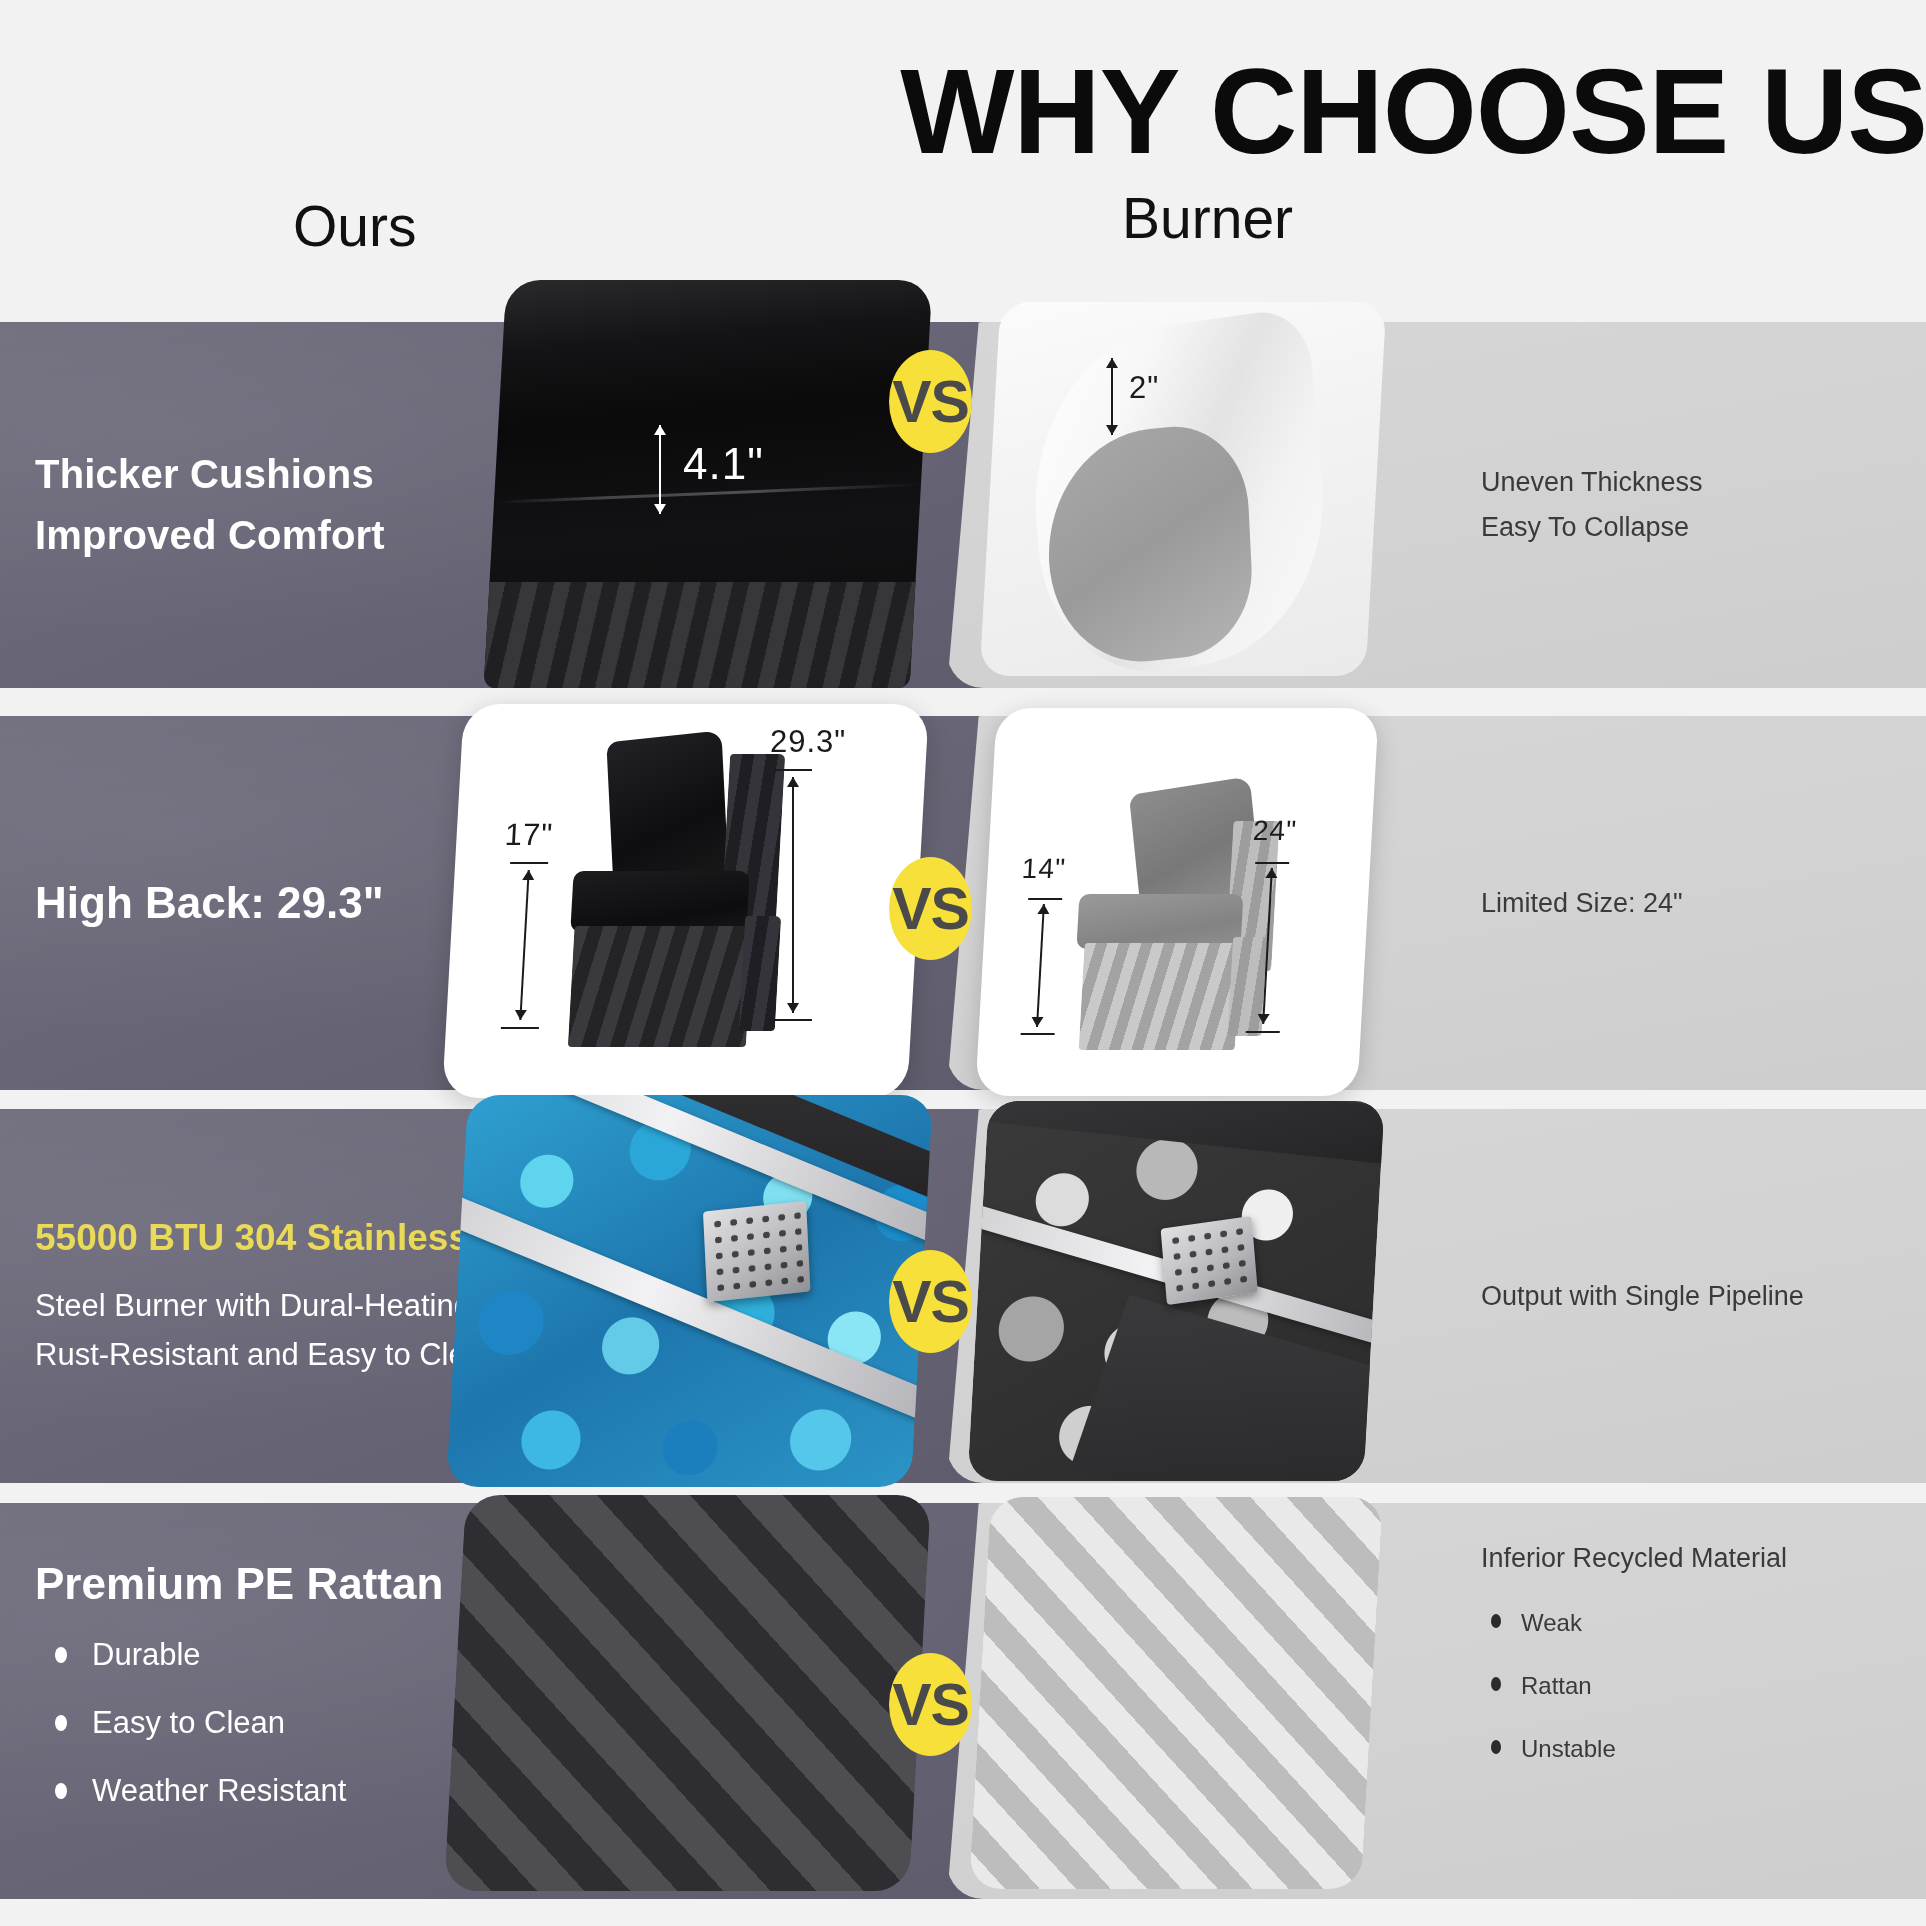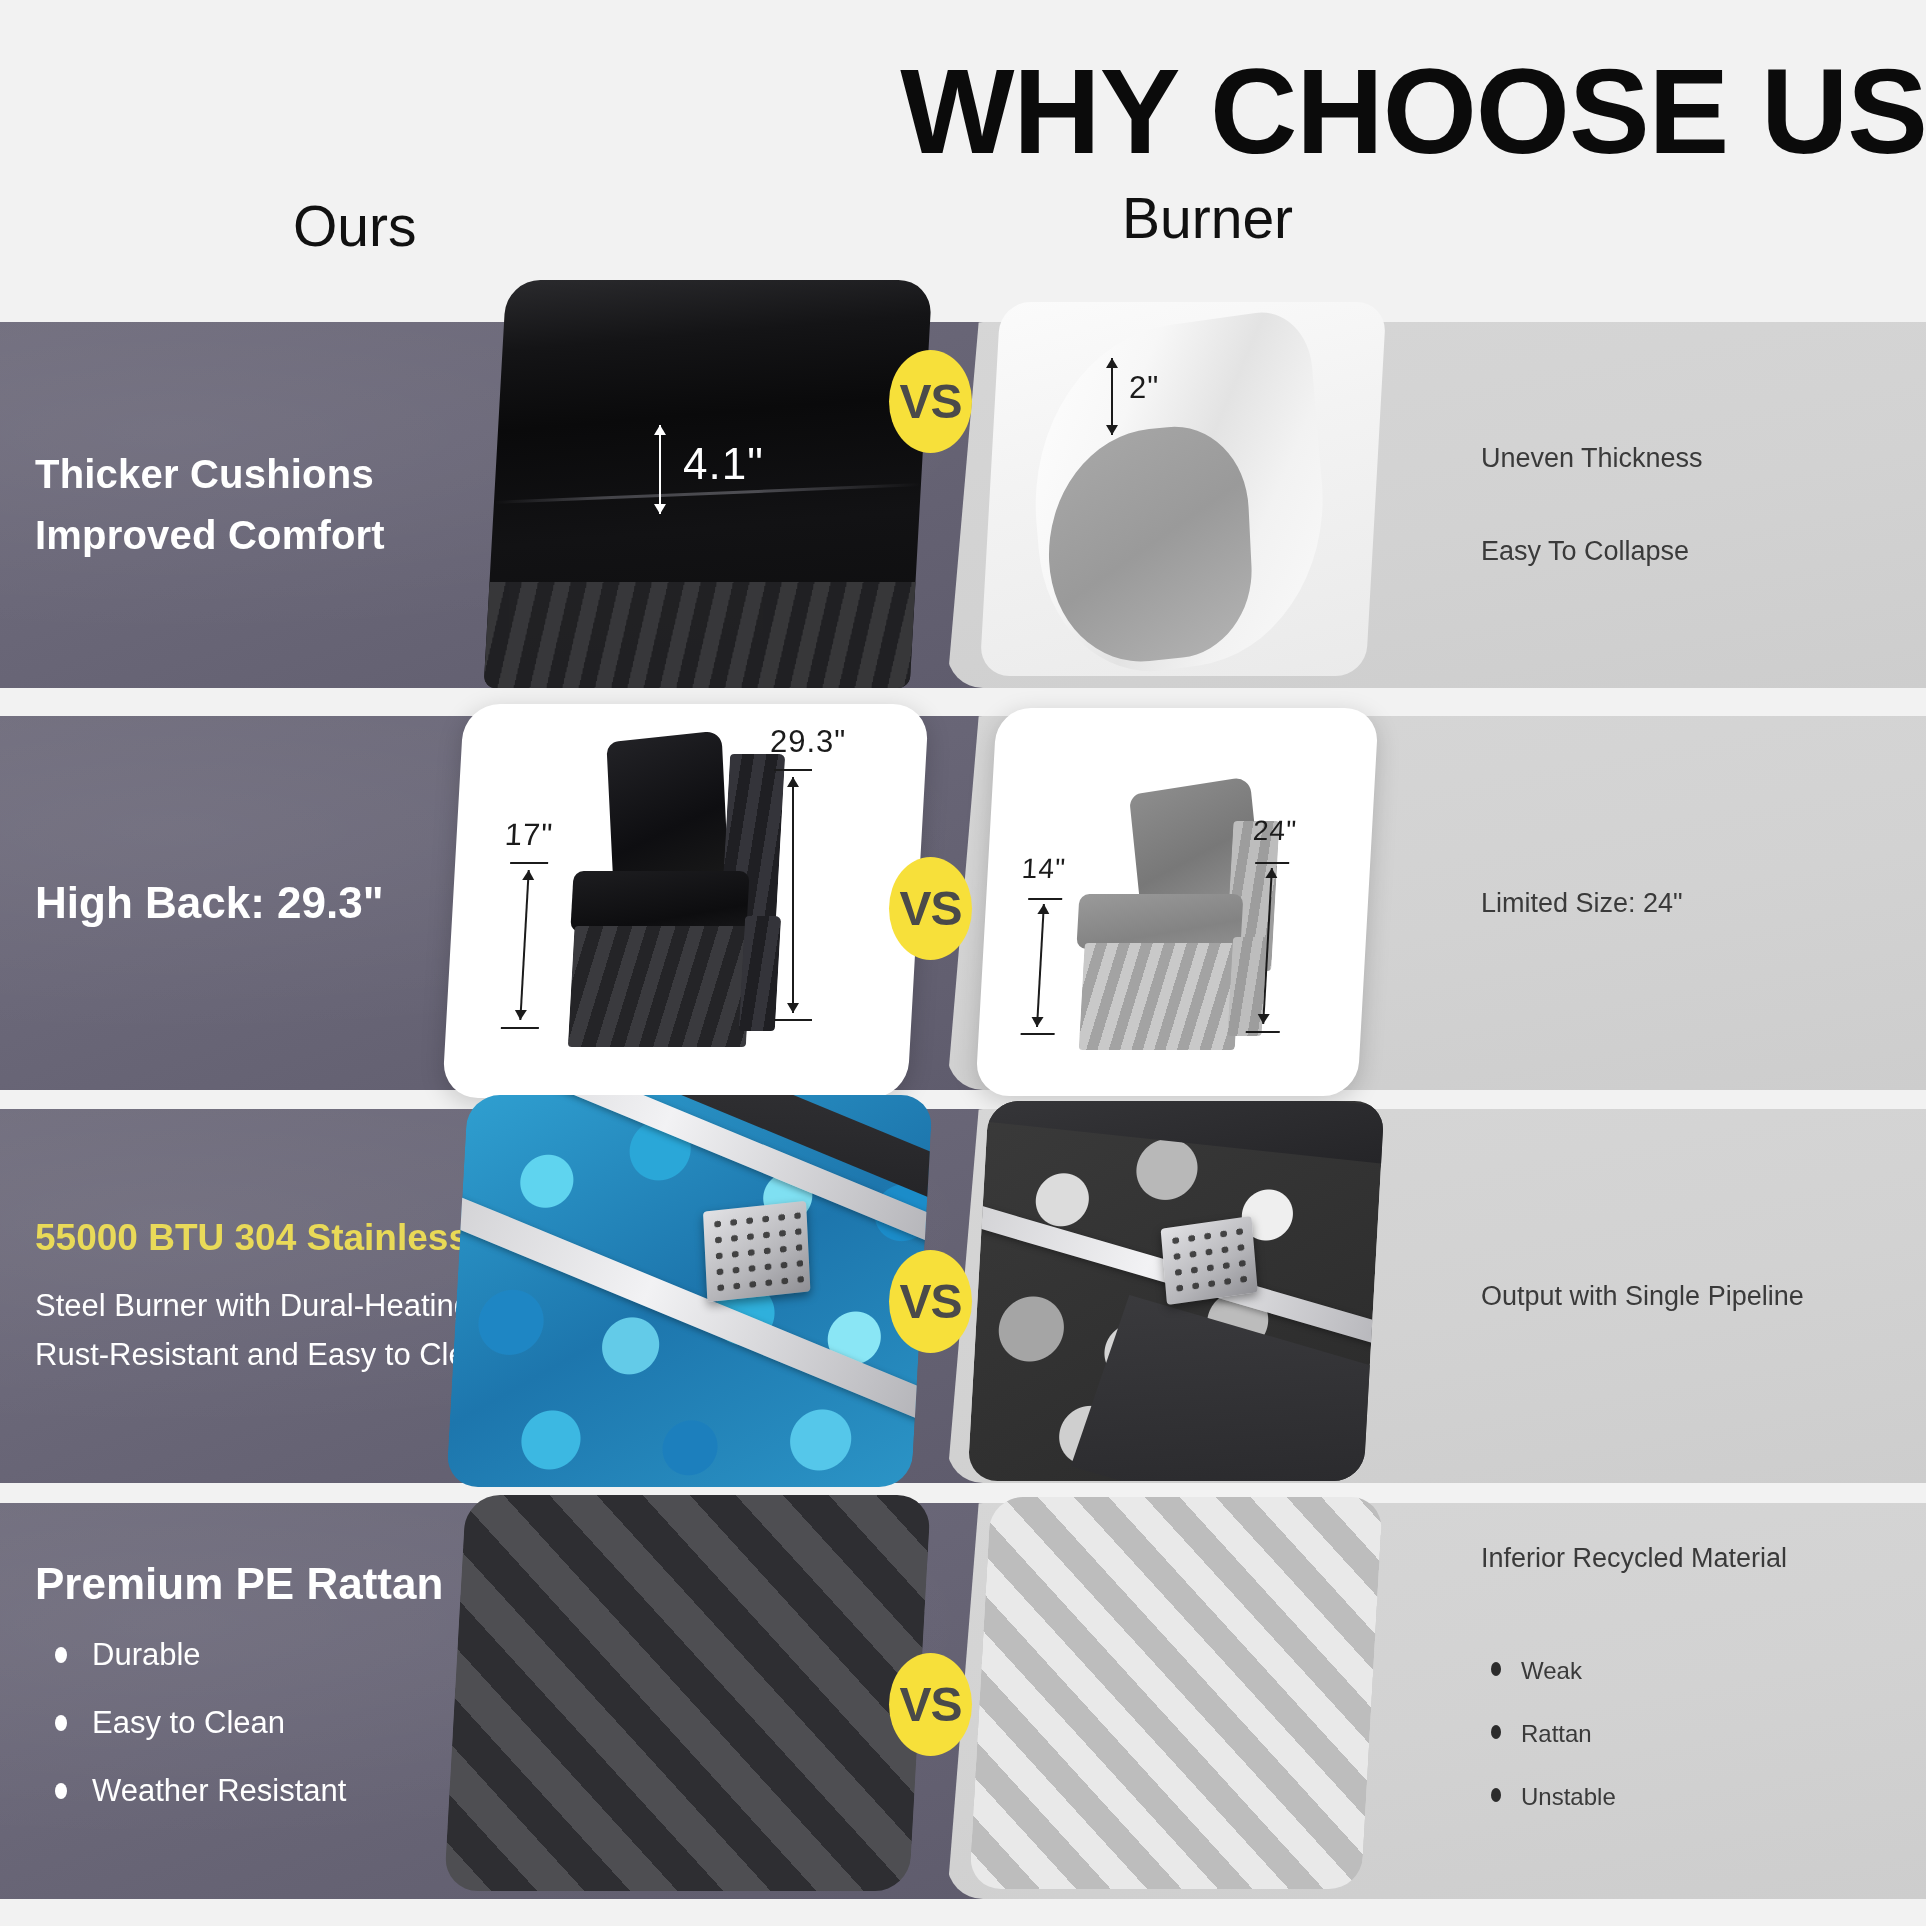--- a/index.html
+++ b/index.html
@@ -94,21 +94,21 @@
     content: ""; position: absolute; left: 20px; top: 8px;
     width: 12px; height: 16px; border-radius: 50%;
     background: #ffffff;
   }
 
   
   .others-text {
     position: absolute; right: 40px; top: 0; height: 100%;
     width: 416px;
     display: flex; flex-direction: column; justify-content: center;
-    color: #3c3c3c; text-align: left; gap: 48px;
+    color: #3c3c3c; text-align: left;
   }
   .others-text .line {
     font-size: 27px; font-weight: 400; line-height: 1.66; color: #3a3a3a;
   }
   .others-text.center-txt { justify-content: center; }
   .others-text.r4 { justify-content: flex-start; padding-top: 33px; }
   .bullets-dark { list-style: none; margin-top: 30px; }
   .bullets-dark li {
     font-size: 24px; color: #3a3a3a; line-height: 1;
     margin-bottom: 39px; position: relative; padding-left: 40px;
@@ -117,21 +117,21 @@
     content: ""; position: absolute; left: 10px; top: 3px;
     width: 10px; height: 14px; border-radius: 50%; background: #2b2b2b;
   }
 
   
   .vs-badge {
     position: absolute; width: 83px; height: 103px;
     border-radius: 50%;
     background: #f7e03a;
     display: flex; align-items: center; justify-content: center;
-    font-size: 48px; font-weight: 700; color: #4a4a4a;
+    font-size: 59px; font-weight: 700; color: #4a4a4a;
     letter-spacing: -1px; z-index: 40;
   }
 
   
   .img-card {
     position: absolute; overflow: hidden;
     border-radius: 30px;
   }
   .skew-card { transform: skewX(-3.2deg); }
 

